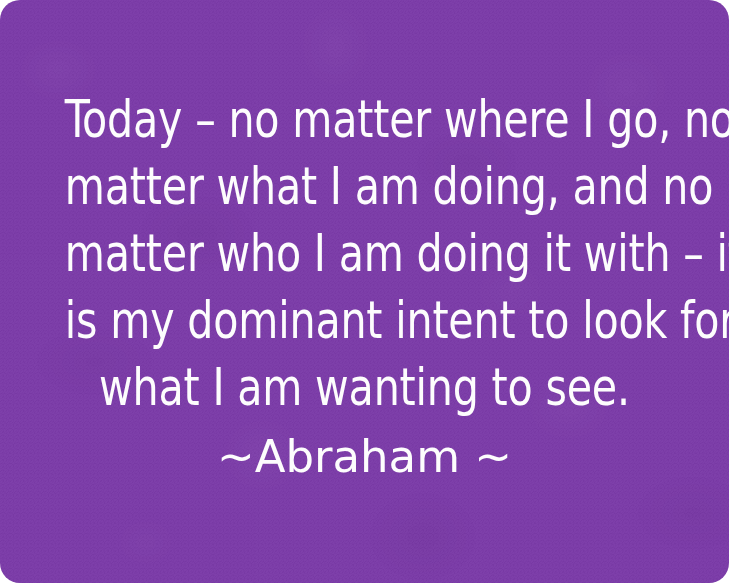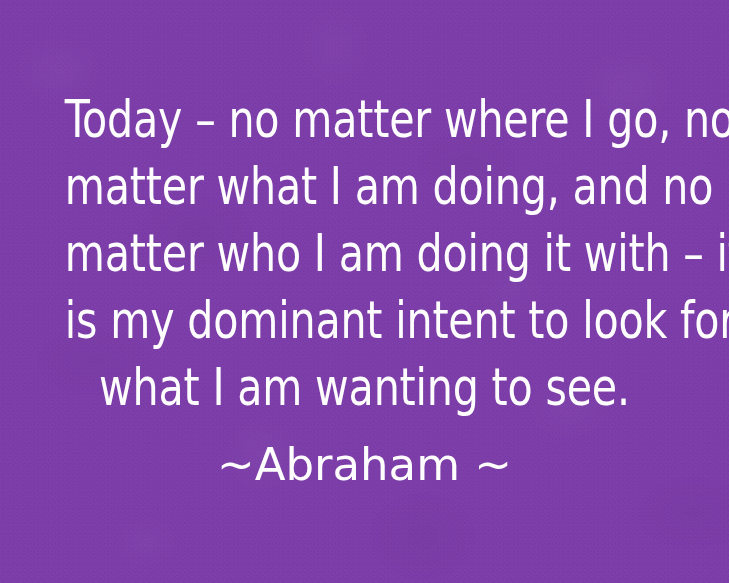--- a/index.html
+++ b/index.html
@@ -15,20 +15,21 @@
     font-family: "Liberation Sans", sans-serif;
   }
 
   #quote-card {
     position: relative;
     width: 729px;
     height: 583px;
     box-sizing: border-box;
     background-color: #7b3ba8;
     overflow: hidden;
+    border-radius: 20px;
   }
 
   
   #card-texture {
     position: absolute;
     inset: 0;
     pointer-events: none;
     opacity: 0.55;
     background-image:
       radial-gradient(ellipse 70px 55px at 8% 12%,  rgba(255,255,255,0.055), rgba(255,255,255,0) 70%),
@@ -81,21 +82,21 @@
   }
 
   #quote-attribution {
     color: #fdfdfd;
     font-family: "DejaVu Sans", "Liberation Sans", sans-serif;
     font-size: 45px;
     line-height: 64px;
     font-weight: 400;
     letter-spacing: 0px;
     white-space: nowrap;
-    margin-top: 12px;
+    margin-top: 4px;
   }
 </style>
 </head>
 <body>
 
 <div id="quote-card">
 
   <div id="card-texture"></div>
   <div id="card-grain"></div>
 

